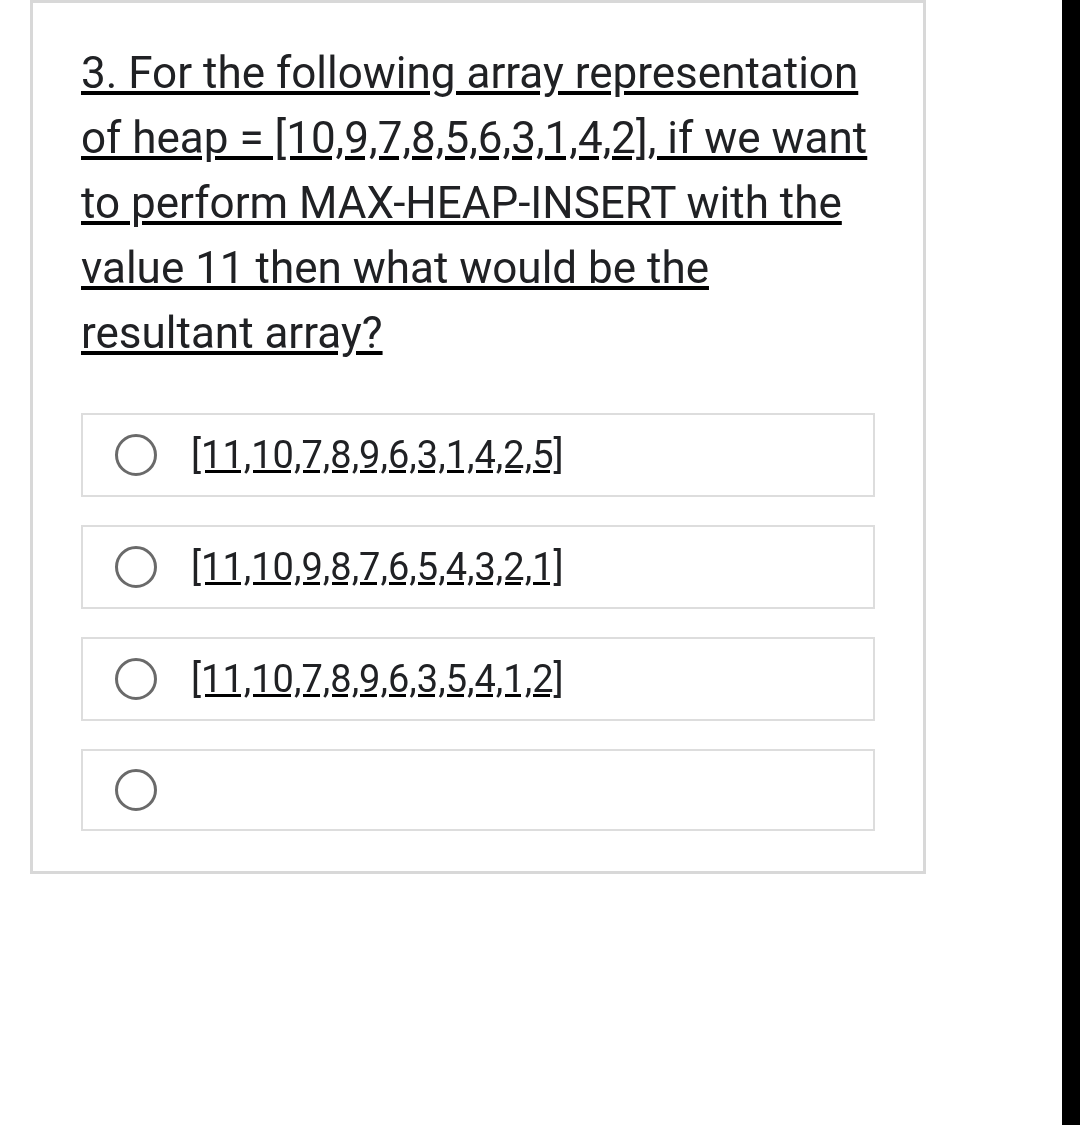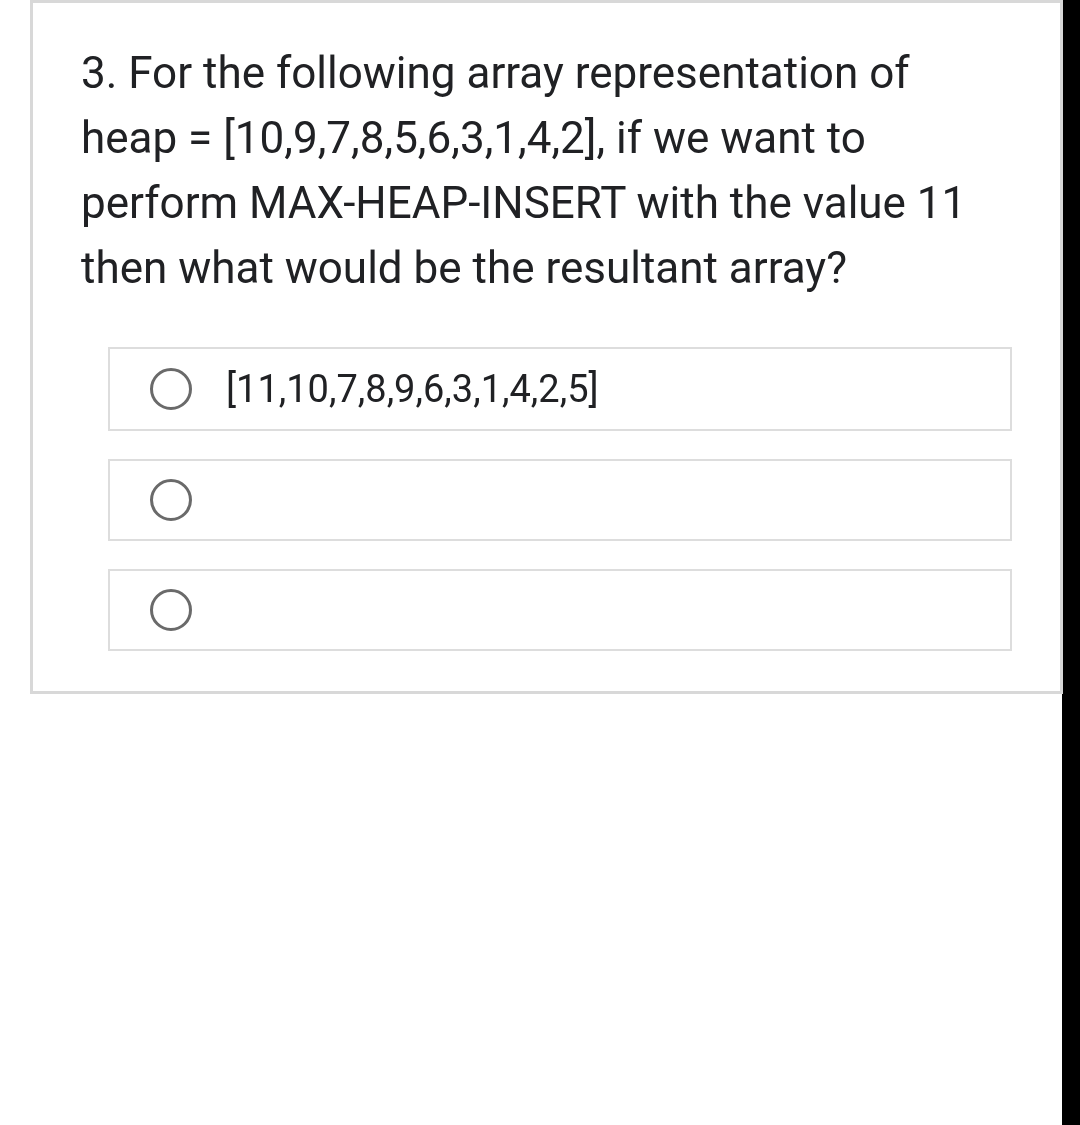--- a/index.html
+++ b/index.html
@@ -20,43 +20,43 @@
       top: 0;
       width: 18px;
       height: 100%;
       background: #000000;
     }
     .question-card {
       position: absolute;
       left: 30px;
       top: 0;
       right: 30px;
-      width: 1033px;
+      width: 896px;
       border: 3px solid #d8d8d8;
       padding: 38px 48px 40px 48px;
+      text-decoration: underline;
     }
     .question-text {
       font-size: 44px;
       line-height: 1.48;
       color: #202124;
       font-weight: 400;
       margin-bottom: 46px;
     }
     .options-wrap {
       display: flex;
       flex-direction: column;
       gap: 28px;
     }
     .option-item {
       border: 2px solid #dddddd;
       display: flex;
       align-items: center;
-      padding: 18px 40px;
+      padding: 18px 32px;
       cursor: pointer;
-      margin-left: 27px;
     }
     .radio-circle {
       width: 42px;
       height: 42px;
       border: 3px solid #6a6a6a;
       border-radius: 50%;
       flex-shrink: 0;
       margin-right: 34px;
     }
     .option-label {
@@ -76,22 +76,27 @@
 
   <div class="options-wrap">
 
     <div class="option-item">
       <span class="radio-circle"></span>
       <span class="option-label">[11,10,7,8,9,6,3,1,4,2,5]</span>
     </div>
 
     <div class="option-item">
       <span class="radio-circle"></span>
+      <span class="option-label">[11,10,9,8,7,6,5,4,3,2,1]</span>
     </div>
 
+    <div class="option-item">
+      <span class="radio-circle"></span>
+      <span class="option-label">[11,10,7,8,9,6,3,5,4,1,2]</span>
+    </div>
 
     <div class="option-item">
       <span class="radio-circle"></span>
     </div>
 
   </div>
 
 </div>
 
 </body></html>

